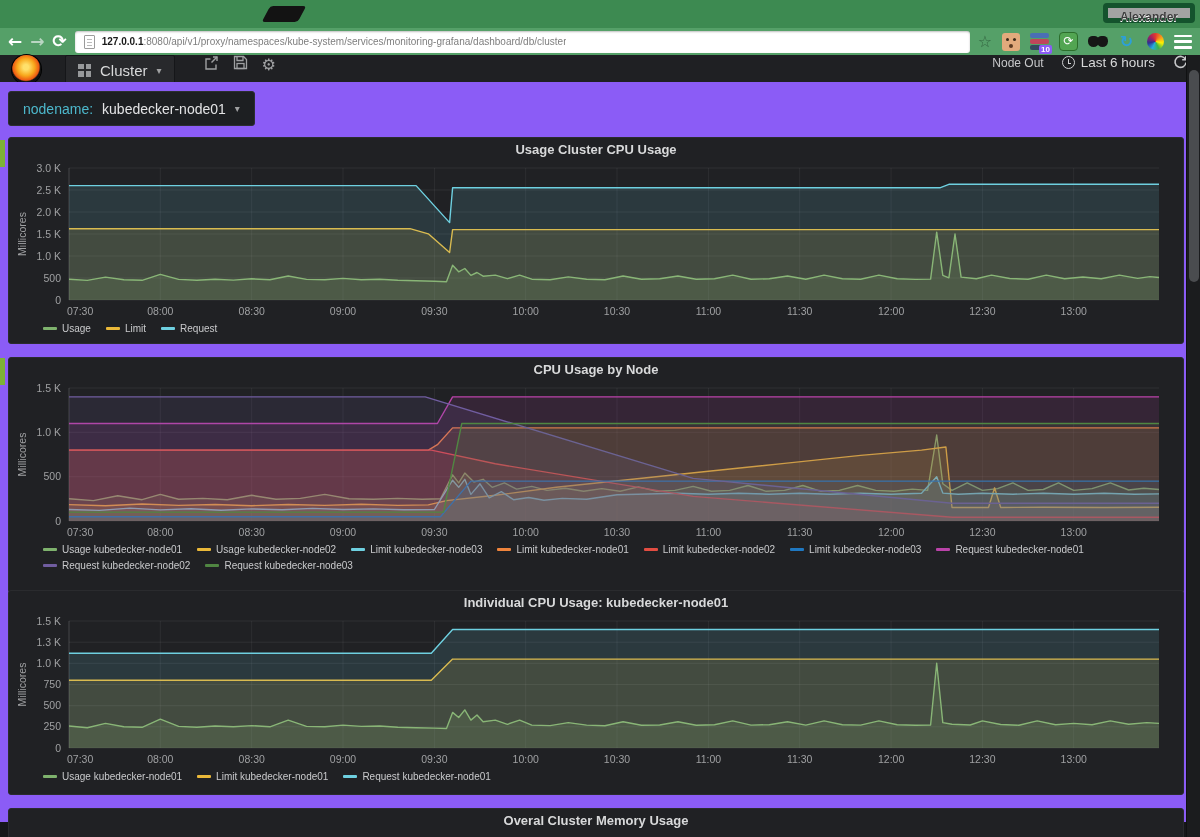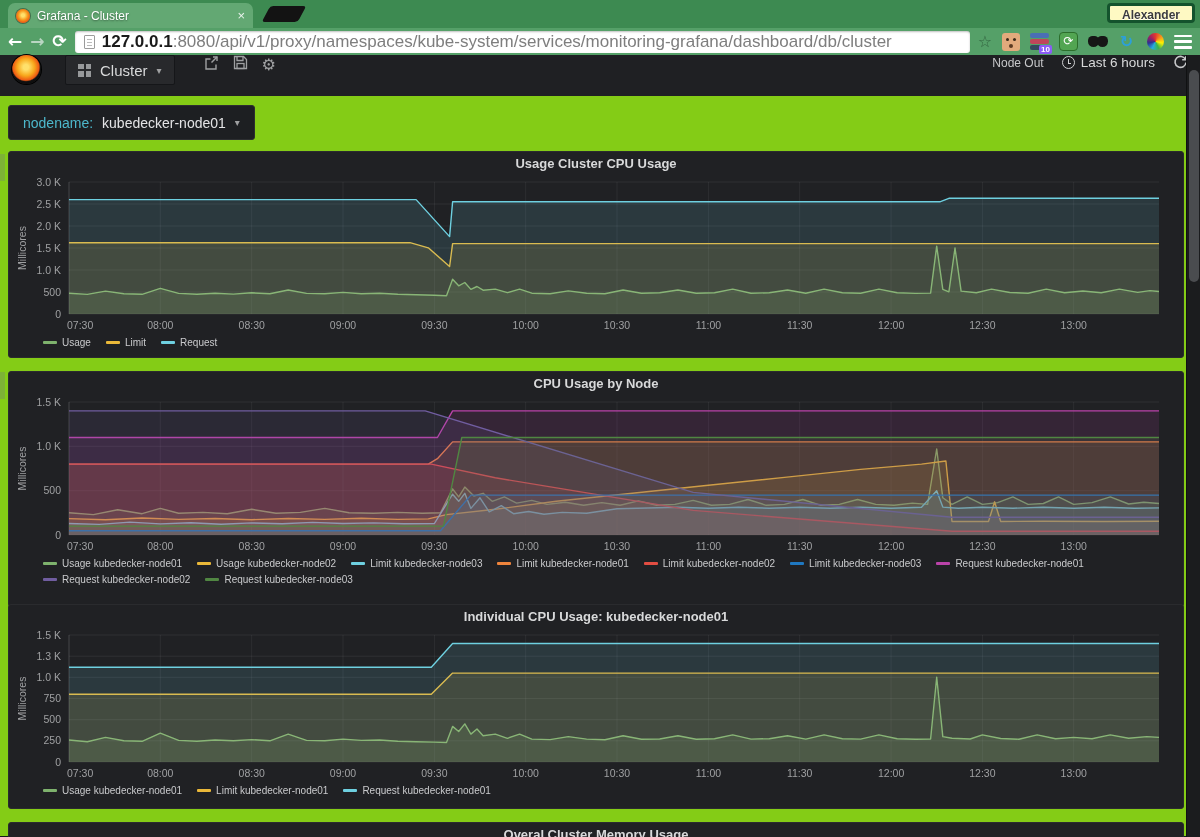--- a/index.html
+++ b/index.html
@@ -12,34 +12,34 @@
     border-radius:7px 7px 0 0; display:flex; align-items:center; padding:0 8px; gap:7px; }
   .tab-title { color:#fff; font-size:12px; text-shadow:0 1px 2px rgba(0,0,0,.4); flex:1;
     white-space:nowrap; overflow:hidden; }
   .favicon { width:14px; height:14px; border-radius:50%;
     background:radial-gradient(circle at 50% 45%, #ffe06b 0 15%, #f89a1c 45%, #ee5a13 70%, #7a2c08 100%);
     box-shadow:0 0 0 1px rgba(0,0,0,.35); }
   .tab-close { color:#e9f3ec; font-size:13px; line-height:13px; cursor:pointer; }
   .newtab-btn { position:absolute; left:266px; top:6px; width:36px; height:16px; background:#131313;
     transform:skewX(-28deg); border-radius:3px; }
   .profile-chip { position:absolute; right:5px; top:3px; height:20px; padding:2px 12px;
-    background:#fef9c3; border:3px solid #14532d; border-radius:4px; color:#3c3c3c;
+    background:#a3a3a3; border:5px solid #14532d; border-radius:4px; color:#3c3c3c;
     font-size:12px; font-weight:bold; text-shadow:0 1px 0 #fff; }
   .toolbar { position:absolute; top:28px; left:0; width:1200px; height:27px; background:#55a068;
     display:flex; align-items:center; padding:0 8px; gap:8px; }
   .nav-ico { font-family:"DejaVu Sans", sans-serif; font-size:17px; line-height:17px; color:#fff;
     font-weight:bold; cursor:pointer; }
   .nav-ico.dim { color:#b9d6c2; }
   .urlbar { flex:1; height:22px; background:#fff; border-radius:3px; display:flex; align-items:center;
     padding:0 9px; gap:7px; box-shadow:inset 0 1px 2px rgba(0,0,0,.25); }
   .doc-ico { width:11px; height:14px; border:1px solid #9b9b9b; border-radius:1px; background:
     linear-gradient(#fff 0 0) padding-box,#fff; position:relative; }
   .doc-ico:after { content:""; position:absolute; left:2px; top:3px; width:5px; height:7px;
     background:repeating-linear-gradient(#bbb 0 1px, transparent 1px 3px); }
-  .url-text { font-size:17px; color:#7e7e7e; white-space:nowrap; overflow:hidden; }
+  .url-text { font-size:10px; color:#7e7e7e; white-space:nowrap; overflow:hidden; }
   .url-text b { color:#1a1a1a; font-weight:bold; }
   .star { font-family:"DejaVu Sans", sans-serif; font-size:16px; color:rgba(20,50,30,.55); cursor:pointer; }
   .ext { width:21px; height:21px; display:flex; align-items:center; justify-content:center;
     position:relative; cursor:pointer; }
   .ext-face { width:18px; height:18px; background:#e2aa7c; border-radius:3px; position:relative; }
   .ext-face:before { content:""; position:absolute; left:4px; top:5px; width:3px; height:3px;
     background:#3a2a1a; border-radius:50%; box-shadow:7px 0 0 #3a2a1a; }
   .ext-face:after { content:""; position:absolute; left:7px; top:11px; width:4px; height:4px;
     background:#5a3a22; border-radius:50%; }
   .ext-discs { width:19px; height:17px; display:flex; flex-direction:column; gap:1px; }
@@ -73,21 +73,21 @@
   .caret { color:#9fa0a2; font-family:"DejaVu Sans", sans-serif; font-size:10px; }
   .hd-ico { color:#9fa0a2; cursor:pointer; display:flex; align-items:center; }
   .hd-right { margin-left:auto; display:flex; align-items:center; gap:18px; }
   .zoom-out { color:#c7c8ca; font-size:12px; cursor:pointer; }
   .time-picker { display:flex; align-items:center; gap:6px; color:#d8d9da; font-size:13.5px; cursor:pointer; }
   .clock { width:13px; height:13px; border:1.5px solid #d0d1d3; border-radius:50%; position:relative; }
   .clock:after { content:""; position:absolute; left:5px; top:2px; width:1.5px; height:4.5px; background:#d0d1d3; }
   .clock:before { content:""; position:absolute; left:5px; top:5.5px; width:3.5px; height:1.5px; background:#d0d1d3; }
 
   
-  .gf-content { position:absolute; top:96px; left:0; width:1186px; height:740px; background:#84cc16; }
+  .gf-content { position:absolute; top:82px; left:0; width:1186px; height:740px; background:#8b5cf6; }
   .submenu-box { position:absolute; top:9px; left:8px; height:35px; background:#1d1f22;
     border:1px solid #2c2e31; border-radius:3px; display:flex; align-items:center; gap:9px;
     padding:0 14px; cursor:pointer; }
   .var-label { color:#4db8cc; font-size:14px; }
   .var-value { color:#e3e3e5; font-size:14px; }
   .green-strip { position:absolute; left:0; width:5px; height:27px; background:#7db236; }
   .panel { position:absolute; left:8px; width:1176px; background:#202124; border:1px solid #2a2b2e;
     border-radius:3px; overflow:hidden; }
   .panel-title { height:24px; line-height:24px; text-align:center; color:#d8d9da; font-size:13px;
     font-weight:bold; cursor:pointer; }
@@ -100,25 +100,20 @@
   
   .scrollbar { position:absolute; top:55px; right:0; width:14px; height:782px; background:#1b1c1e;
     border-left:1px solid #101112; }
   .scroll-thumb { position:absolute; left:2px; top:15px; width:10px; height:212px; background:#4a4c4f;
     border-radius:5px; cursor:pointer; }
 </style>
 </head>
 <body>
 
 <div class="tabstrip">
-  <div class="tab">
-    <span class="favicon"></span>
-    <span class="tab-title">Grafana - Cluster</span>
-    <span class="tab-close">×</span>
-  </div>
   <div class="newtab-btn"></div>
   <div class="profile-chip">Alexander</div>
 </div>
 
 <div class="toolbar">
   <span class="nav-ico">←</span>
   <span class="nav-ico dim">→</span>
   <span class="nav-ico">⟳</span>
   <div class="urlbar">
     <span class="doc-ico"></span>

